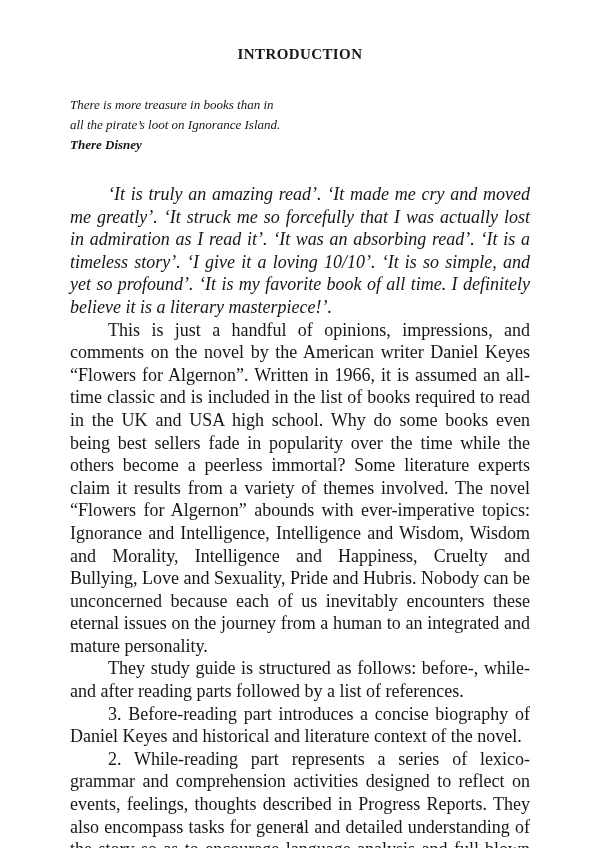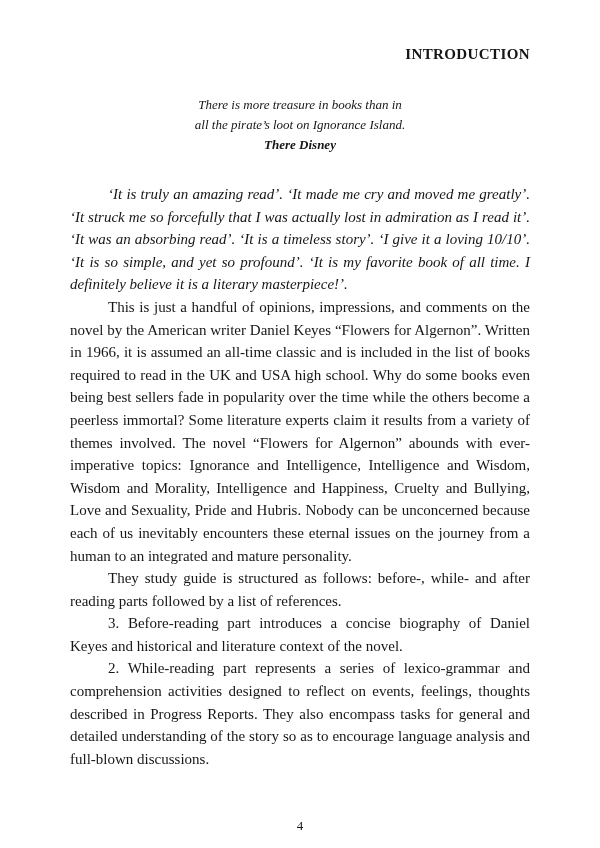--- a/index.html
+++ b/index.html
@@ -14,39 +14,39 @@
     background: #ffffff;
     box-sizing: border-box;
     padding: 46px 70px 40px 70px;
     font-family: "Liberation Serif", serif;
     color: #161616;
     overflow: hidden;
   }
   .title {
     font-size: 15px;
     font-weight: bold;
-    text-align: right;
+    text-align: center;
     margin: 0 0 32px 0;
     letter-spacing: 0.4px;
   }
   .epigraph {
-    text-align: center;
+    text-align: left;
     font-style: italic;
     font-size: 13px;
     line-height: 20px;
     margin: 0 0 28px 0;
   }
   .ep-attribution {
     font-weight: bold;
   }
   .body-text p.para {
     margin: 0;
     text-align: justify;
     text-indent: 38px;
-    font-size: 15px;
+    font-size: 18px;
     line-height: 22.6px;
   }
   .para.italic {
     font-style: italic;
   }
   .page-number {
     position: absolute;
     bottom: 14px;
     left: 0;
     right: 0;

